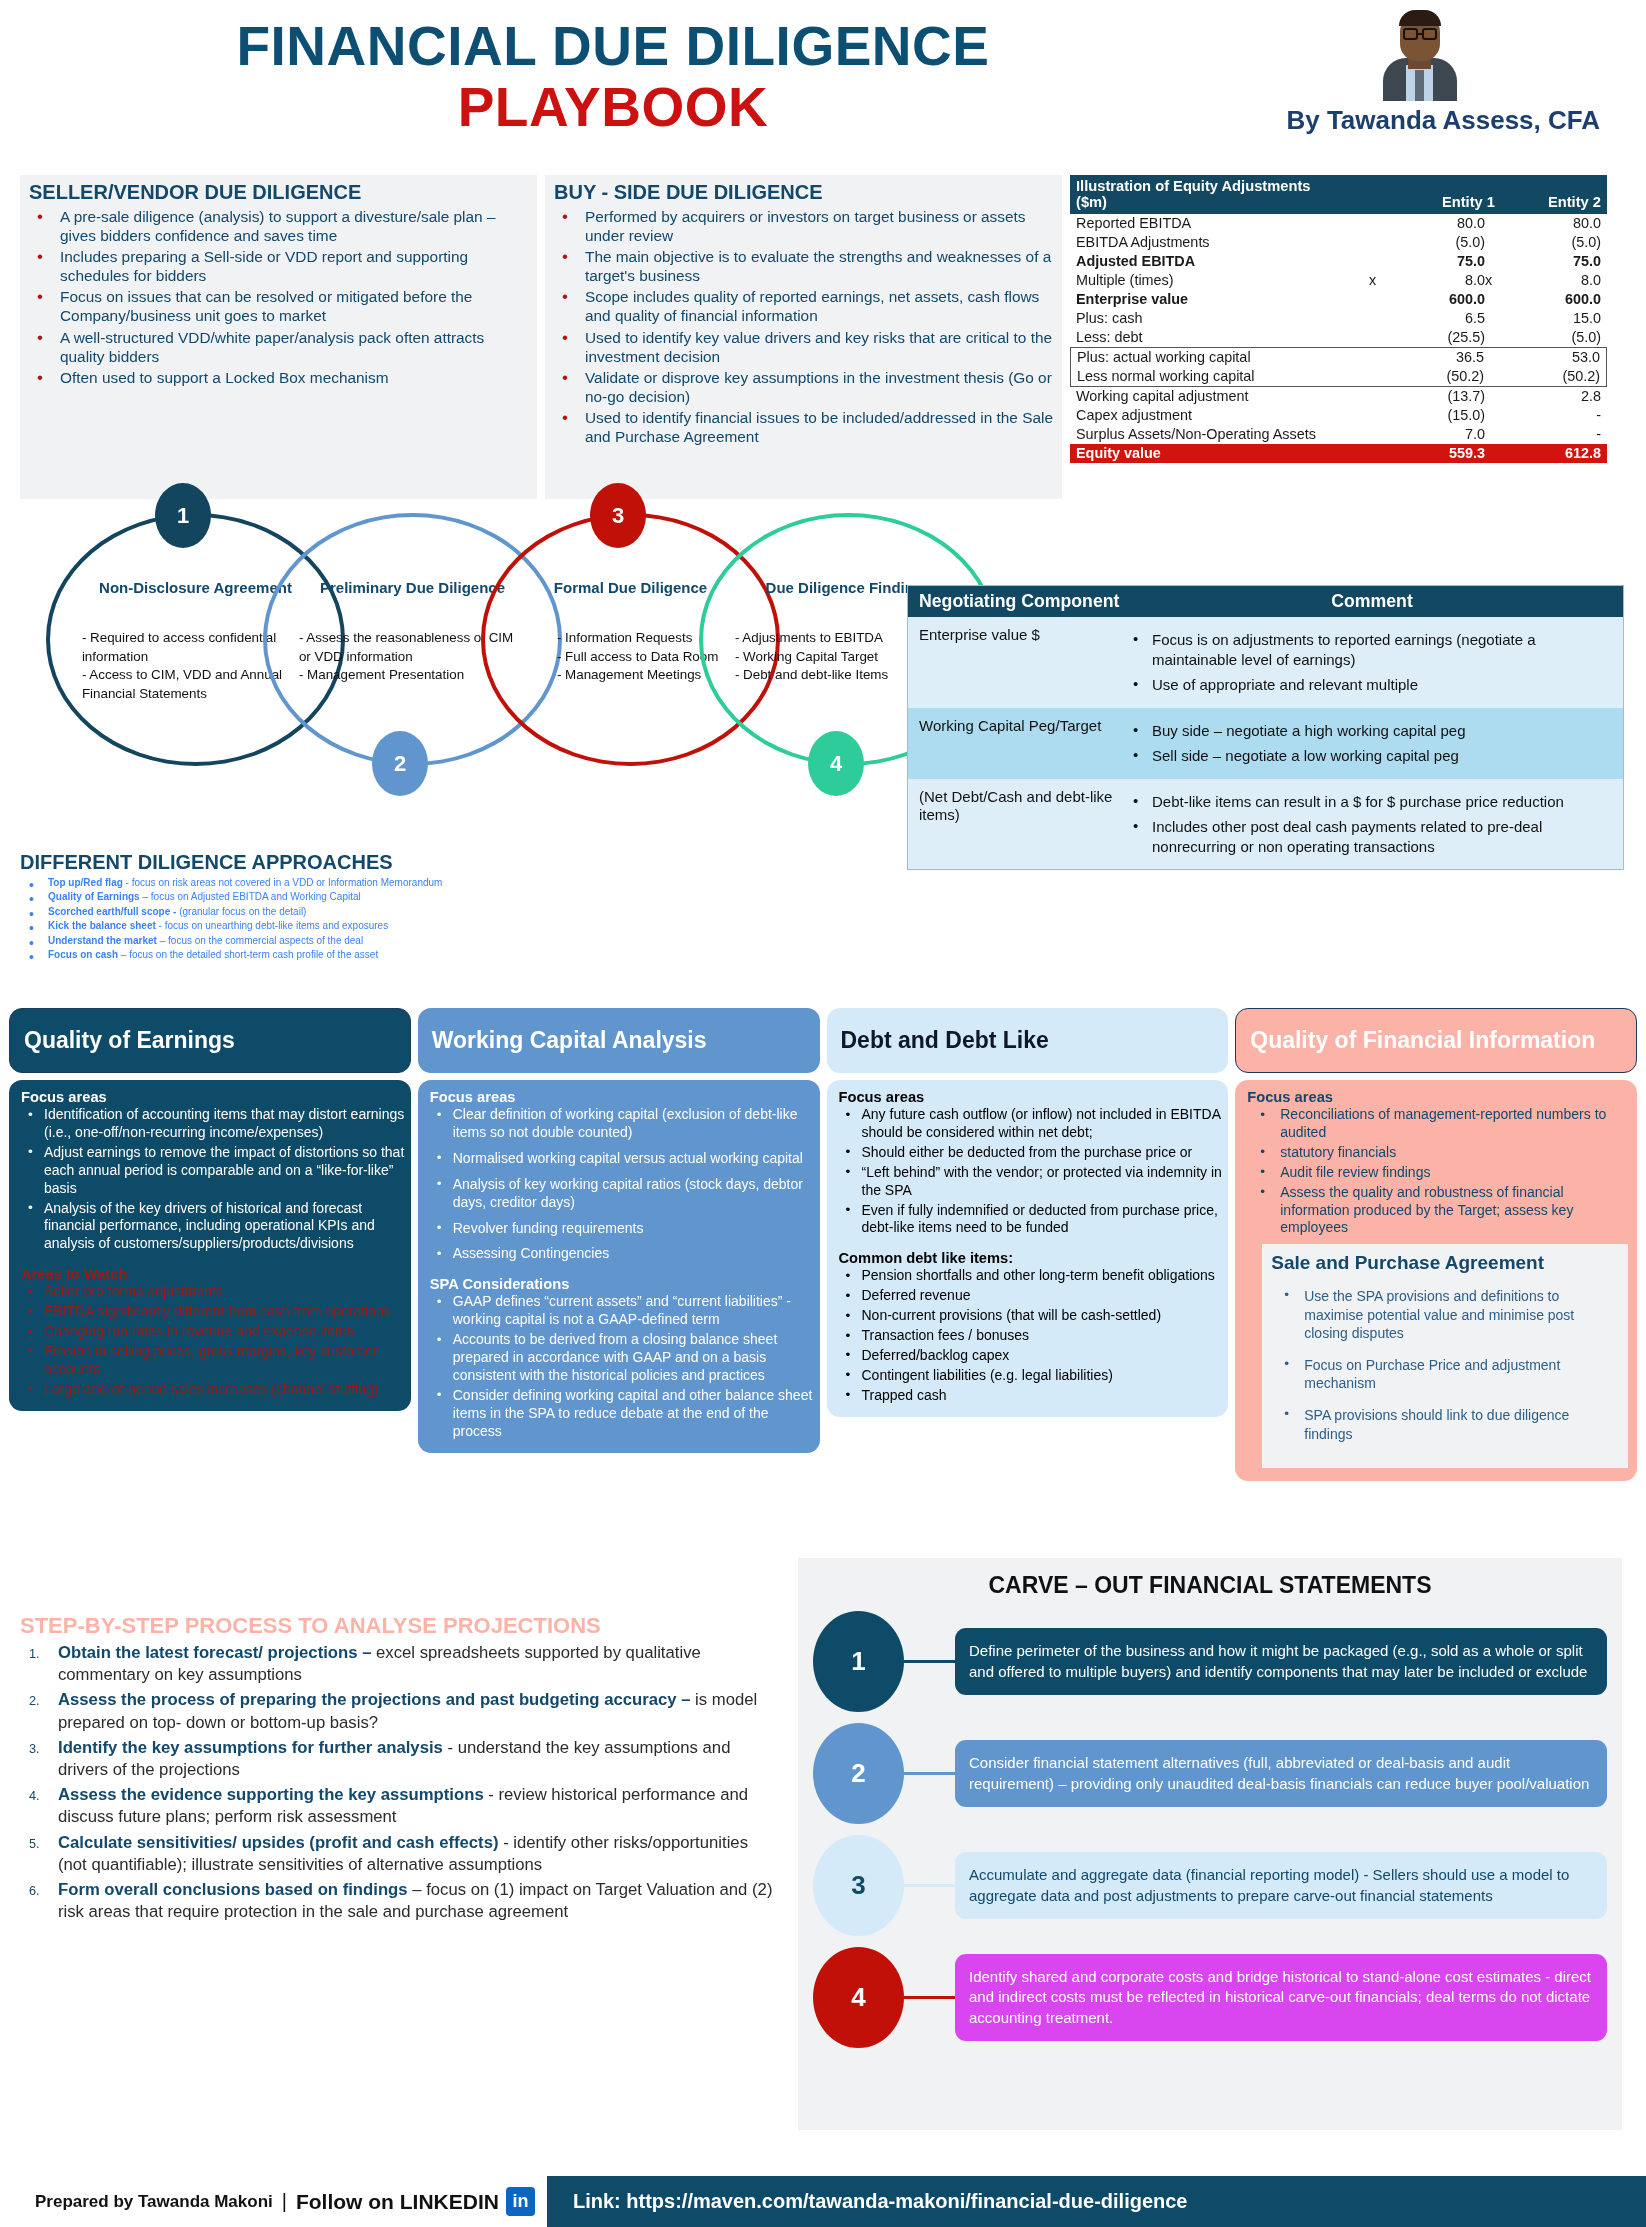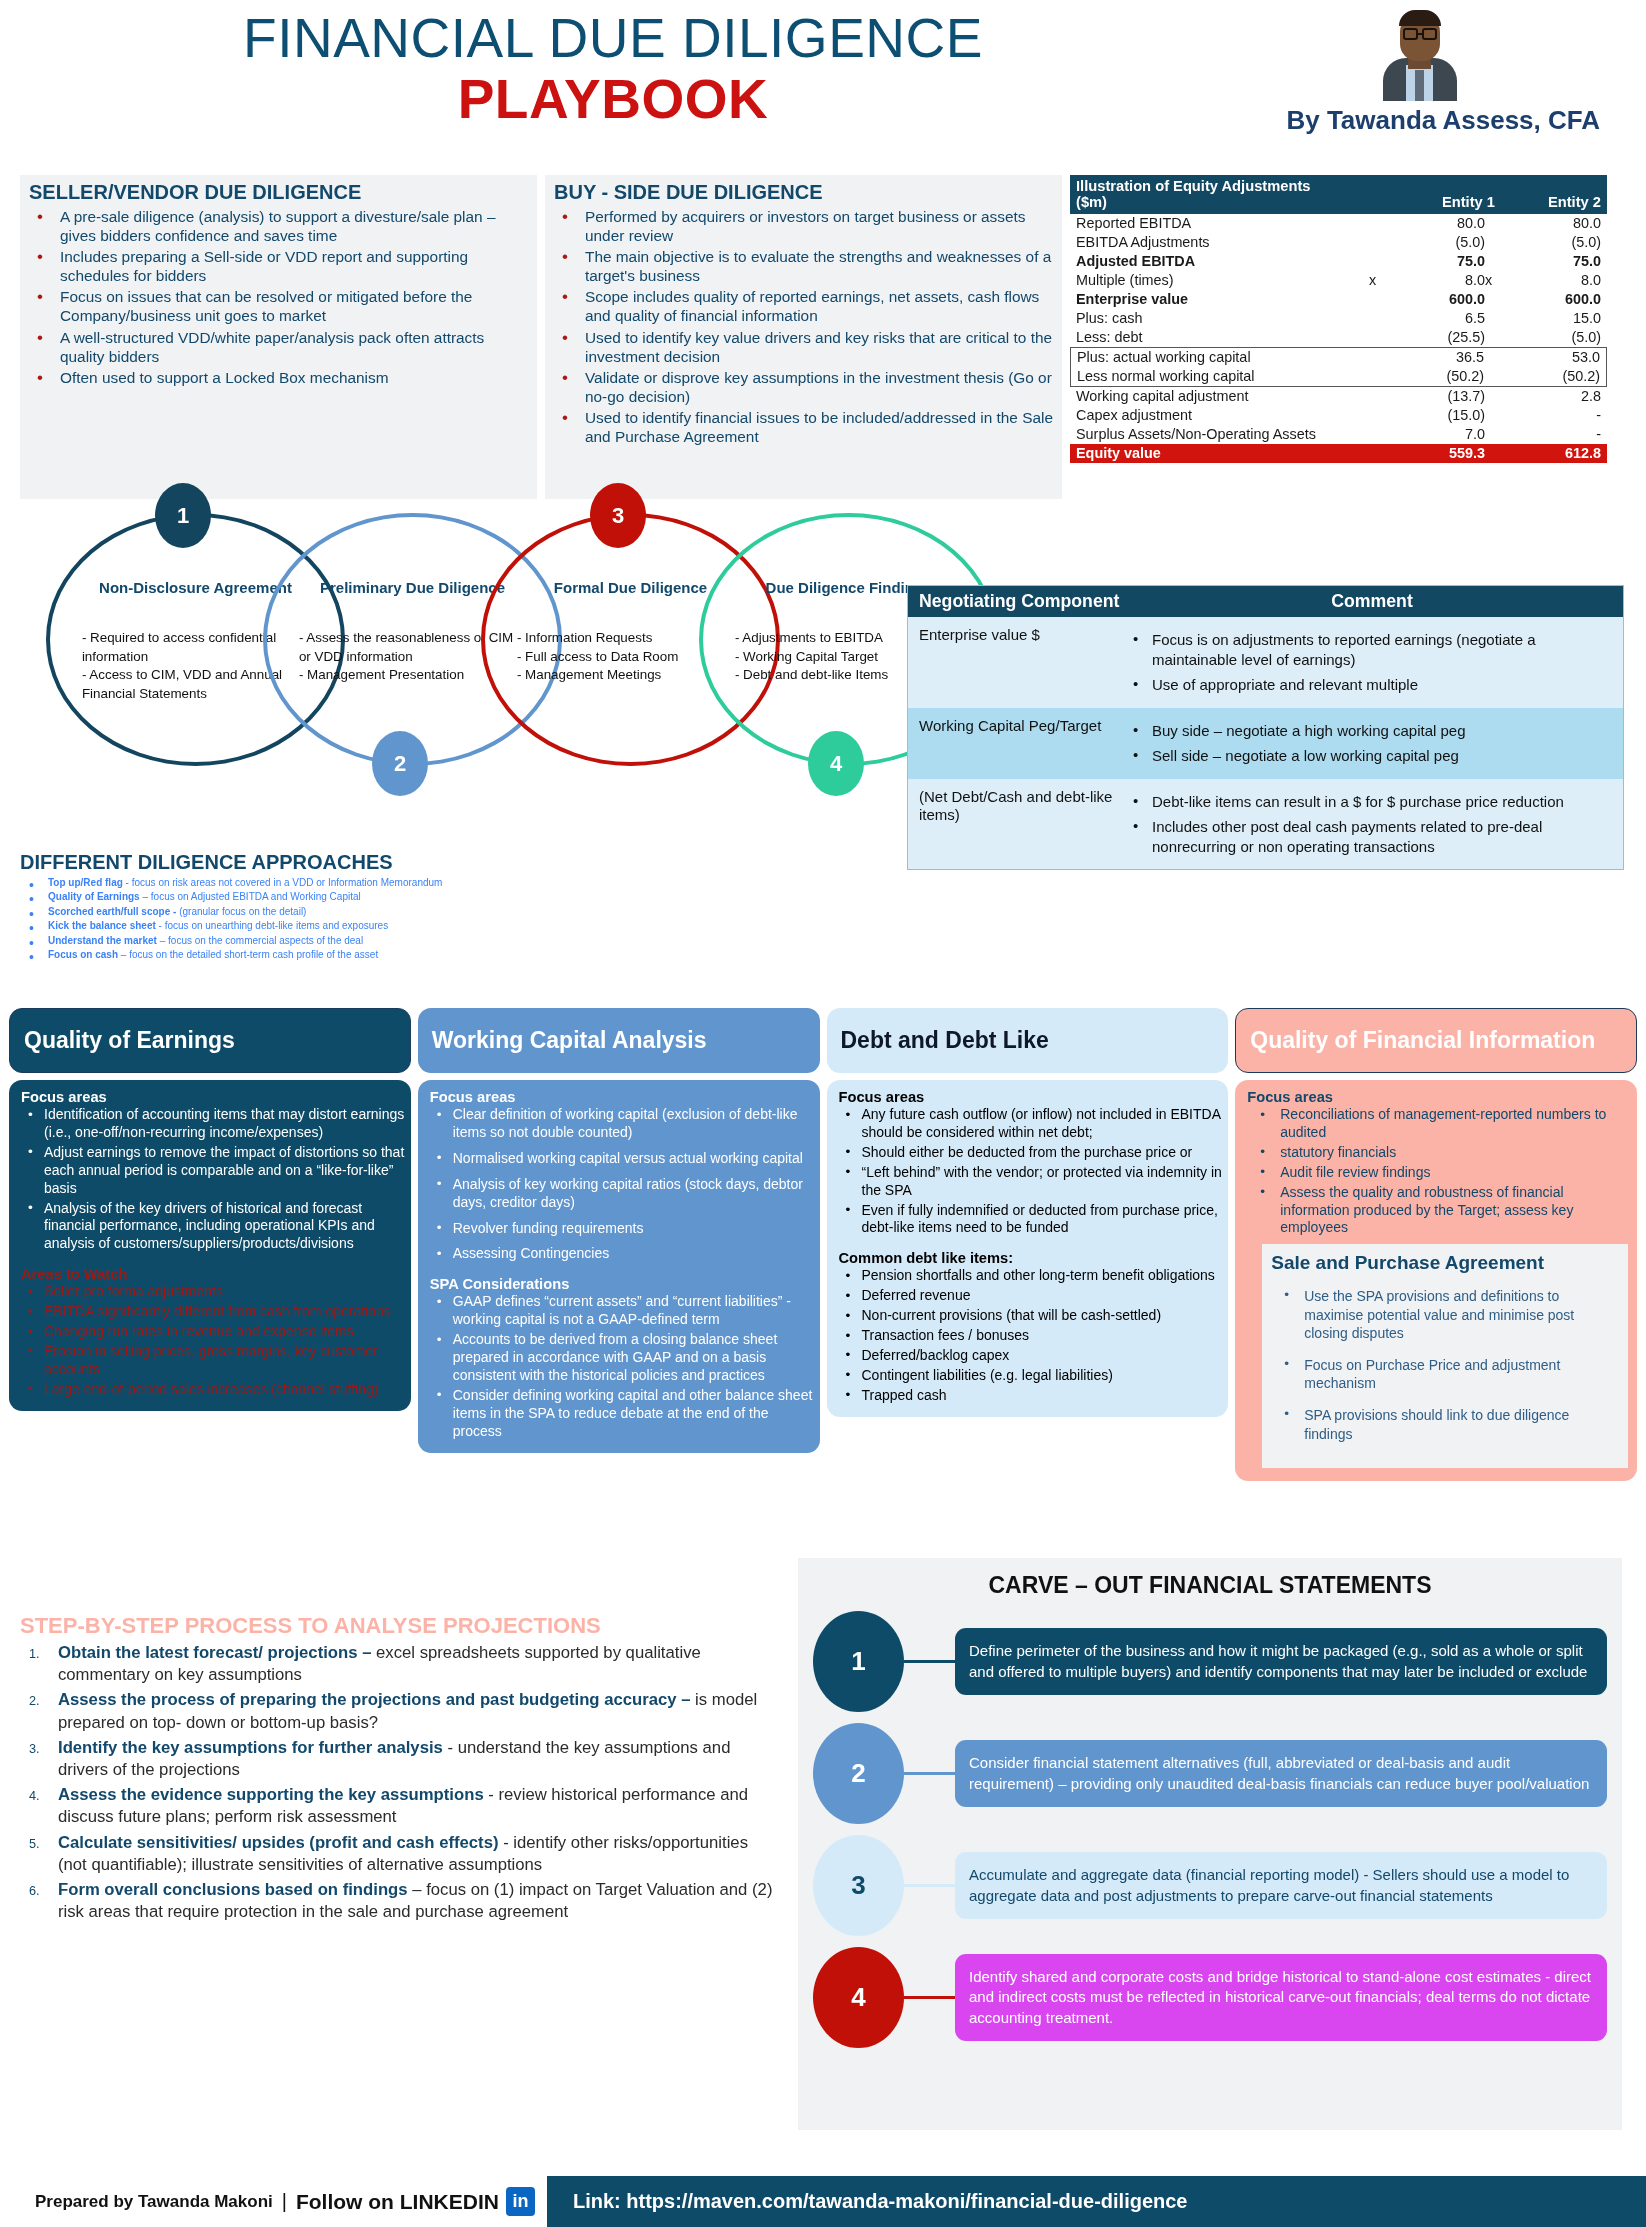--- a/index.html
+++ b/index.html
@@ -8,22 +8,22 @@
     background: #ffffff;
     font-family: "Liberation Sans", sans-serif;
     color: #143f5e;
   }
   .page { position: relative; width: 1646px; height: 2227px; overflow: hidden; }
 
   
   .header { position: relative; height: 175px; }
   .title-wrap { position: absolute; left: 0; top: 10px; width: 1226px; text-align: center; }
   .title-main {
-    font-size: 55px; font-weight: normal; letter-spacing: 0.5px;
-    color: #0c4f72; line-height: 1.05;
+    font-size: 55px; font-weight: bold; letter-spacing: 0.5px;
+    color: #0c4f72; line-height: 1.05; margin-top: 8px;
   }
   .title-sub {
     font-size: 55px; font-weight: bold; letter-spacing: 0.5px;
     color: #cc1111; line-height: 1.05; margin-top: 3px;
   }
   .author-block { position: absolute; right: 46px; top: 5px; width: 385px; text-align: right; }
   .author-photo {
     width: 86px; height: 96px; margin: 0 auto 4px auto;
     position: relative; overflow: hidden;
     margin-right: 137px;
@@ -384,21 +384,21 @@
       <div class="numbadge" style="background:#6195cd; left:109px; bottom:-30px;">2</div>
       <div class="ctitle">Preliminary Due Diligence</div>
       <div class="cbody" style="white-space:pre-line;">- Assess the reasonableness of CIM or VDD information
 - Management Presentation</div>
     </div>
 
     <div class="circ" style="left:481px; top:10px;">
       <div class="ring" style="border: 4.6px solid #c01008;"></div>
       <div class="numbadge" style="background:#c01008; left:109px; top:-30px;">3</div>
       <div class="ctitle">Formal Due Diligence</div>
-      <div class="cbody" style="white-space:pre-line;">- Information Requests
+      <div class="cbody" style="white-space:pre-line;margin-left:40px;">- Information Requests
 - Full access to Data Room
 - Management Meetings</div>
     </div>
 
     <div class="circ" style="left:699px; top:10px;">
       <div class="ring" style="border: 4.6px solid #2ecb9b;"></div>
       <div class="numbadge" style="background:#2ecb9b; left:109px; bottom:-30px;">4</div>
       <div class="ctitle">Due Diligence Findings</div>
       <div class="cbody" style="white-space:pre-line;">- Adjustments to EBITDA
 - Working Capital Target

